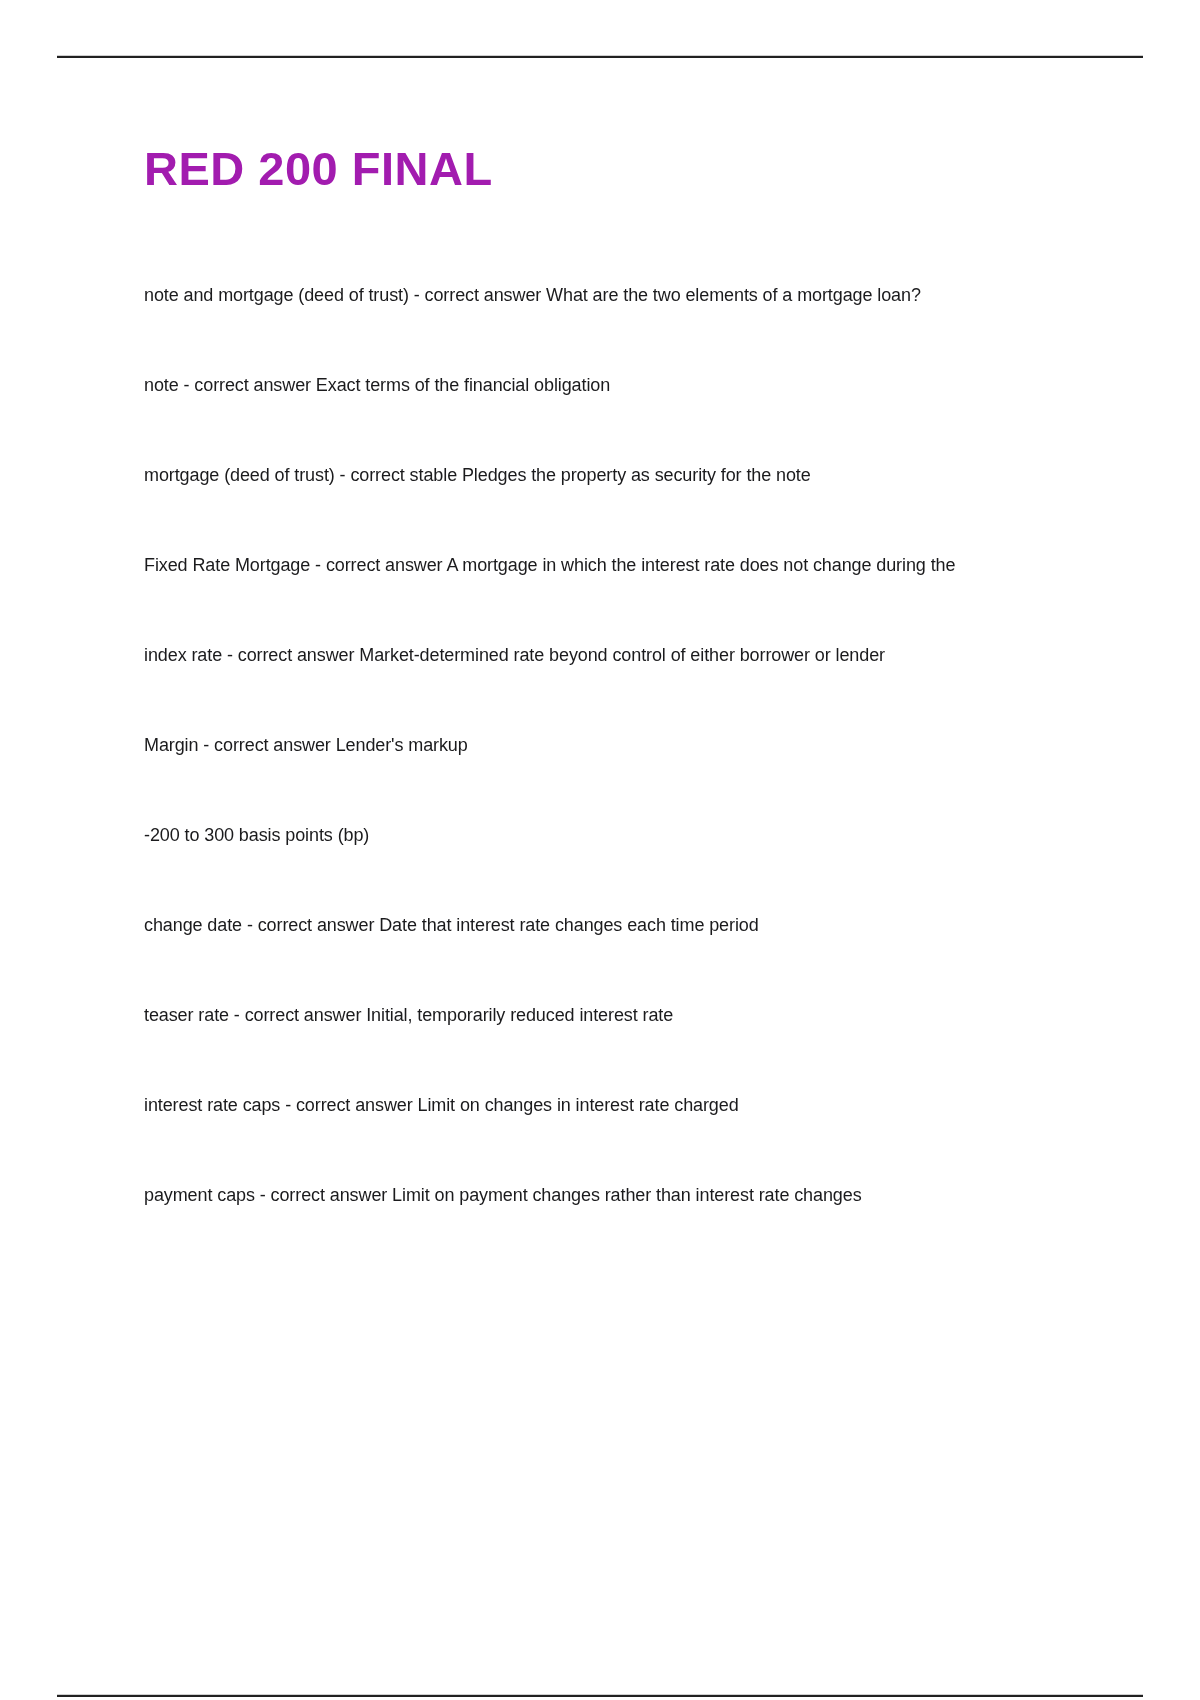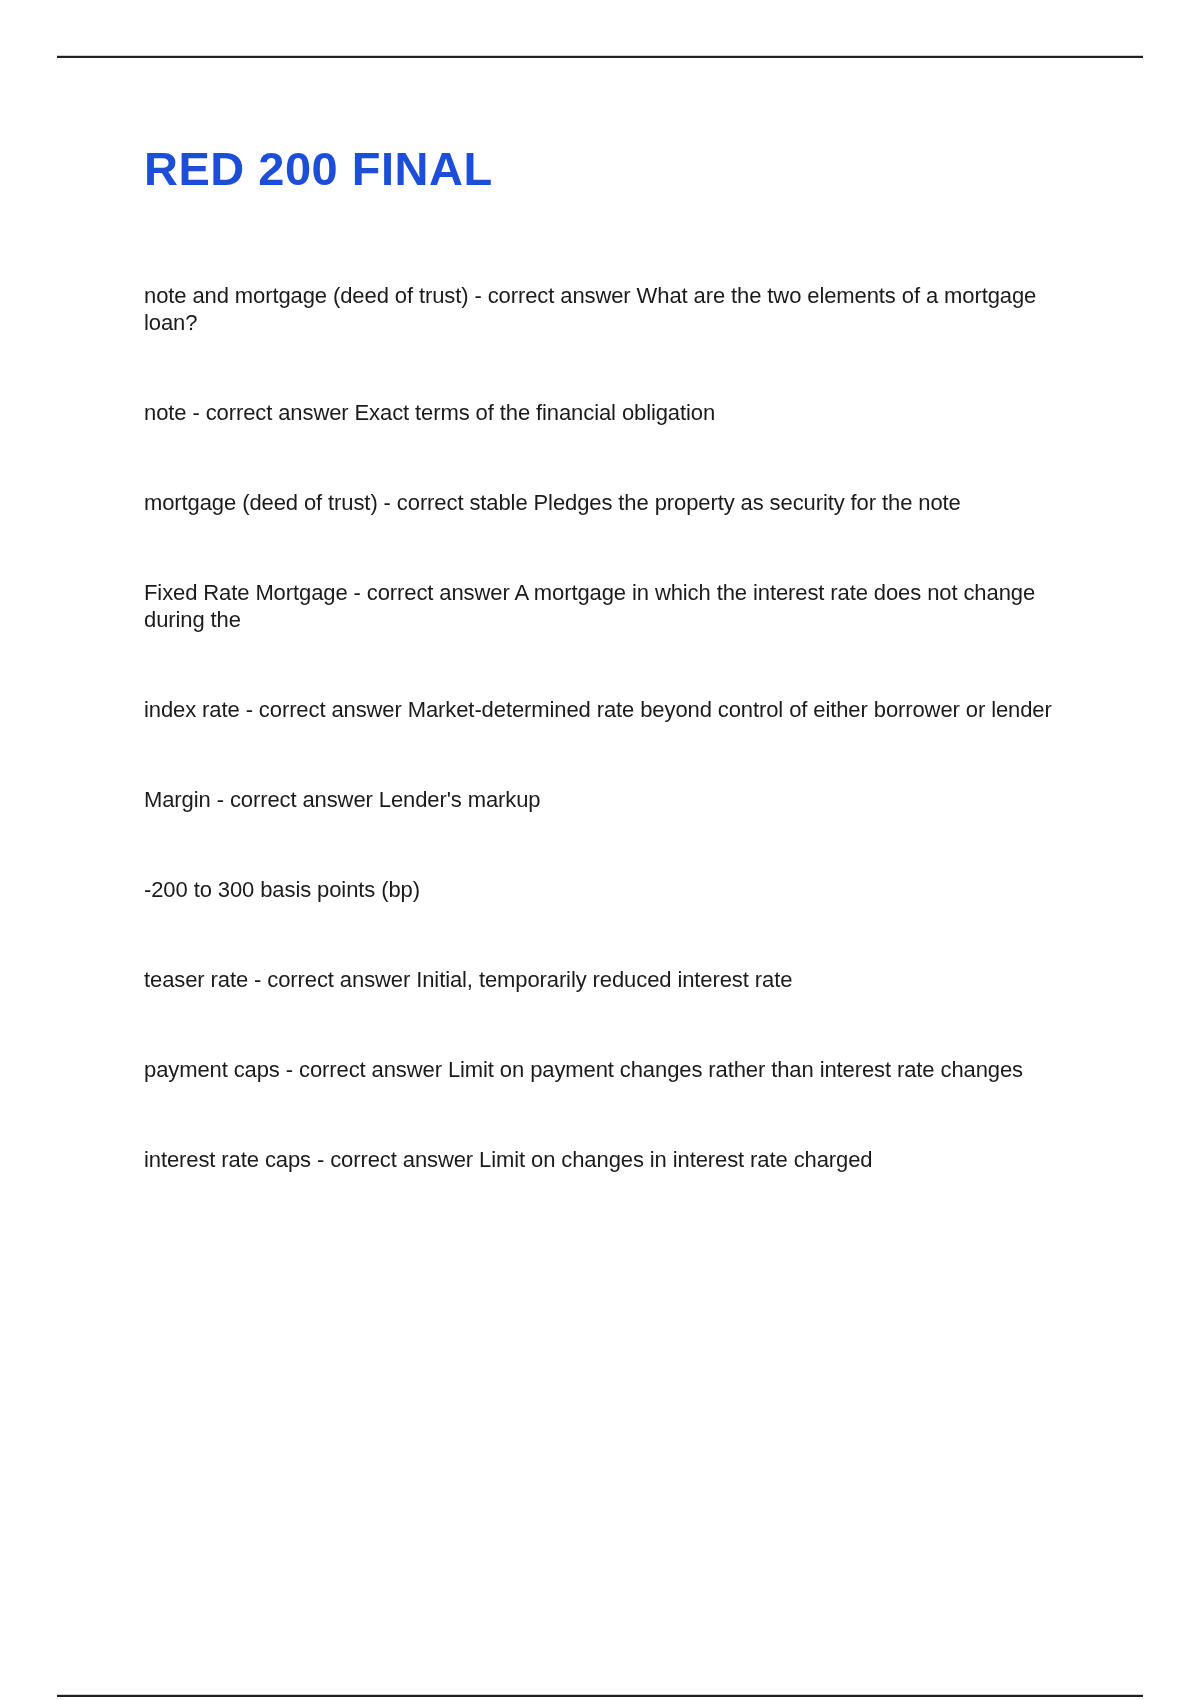--- a/index.html
+++ b/index.html
@@ -31,28 +31,28 @@
     top: 142px;
     width: 930px;
   }
   h1.doc-title {
     margin: 0;
     padding: 0;
     font-size: 47px;
     line-height: 54px;
     font-weight: bold;
     letter-spacing: 0.5px;
-    color: #1d4ed8;
+    color: #a21caf;
   }
   .blocks {
     margin-top: 86px;
   }
   .para {
     margin: 0 0 63px 0;
-    font-size: 22px;
+    font-size: 18px;
     line-height: 27px;
     letter-spacing: -0.1px;
     color: #1b1b1d;
   }
   .para.tight {
   }
   .para .line {
     display: block;
   }
 </style>
@@ -83,23 +83,26 @@
         <div class="para">
           <span class="line">index rate - correct answer Market-determined rate beyond control of either borrower or lender</span>
         </div>
         <div class="para">
           <span class="line">Margin - correct answer Lender's markup</span>
         </div>
         <div class="para tight">
           <span class="line">-200 to 300 basis points (bp)</span>
         </div>
         <div class="para">
+          <span class="line">change date - correct answer Date that interest rate changes each time period</span>
+        </div>
+        <div class="para">
           <span class="line">teaser rate - correct answer Initial, temporarily reduced interest rate</span>
         </div>
         <div class="para">
-          <span class="line">payment caps - correct answer Limit on payment changes rather than interest rate changes</span>
+          <span class="line">interest rate caps - correct answer Limit on changes in interest rate charged</span>
         </div>
         <div class="para">
-          <span class="line">interest rate caps - correct answer Limit on changes in interest rate charged</span>
+          <span class="line">payment caps - correct answer Limit on payment changes rather than interest rate changes</span>
         </div>
       </div>
   </div>
 </div>
 
 </body></html>

